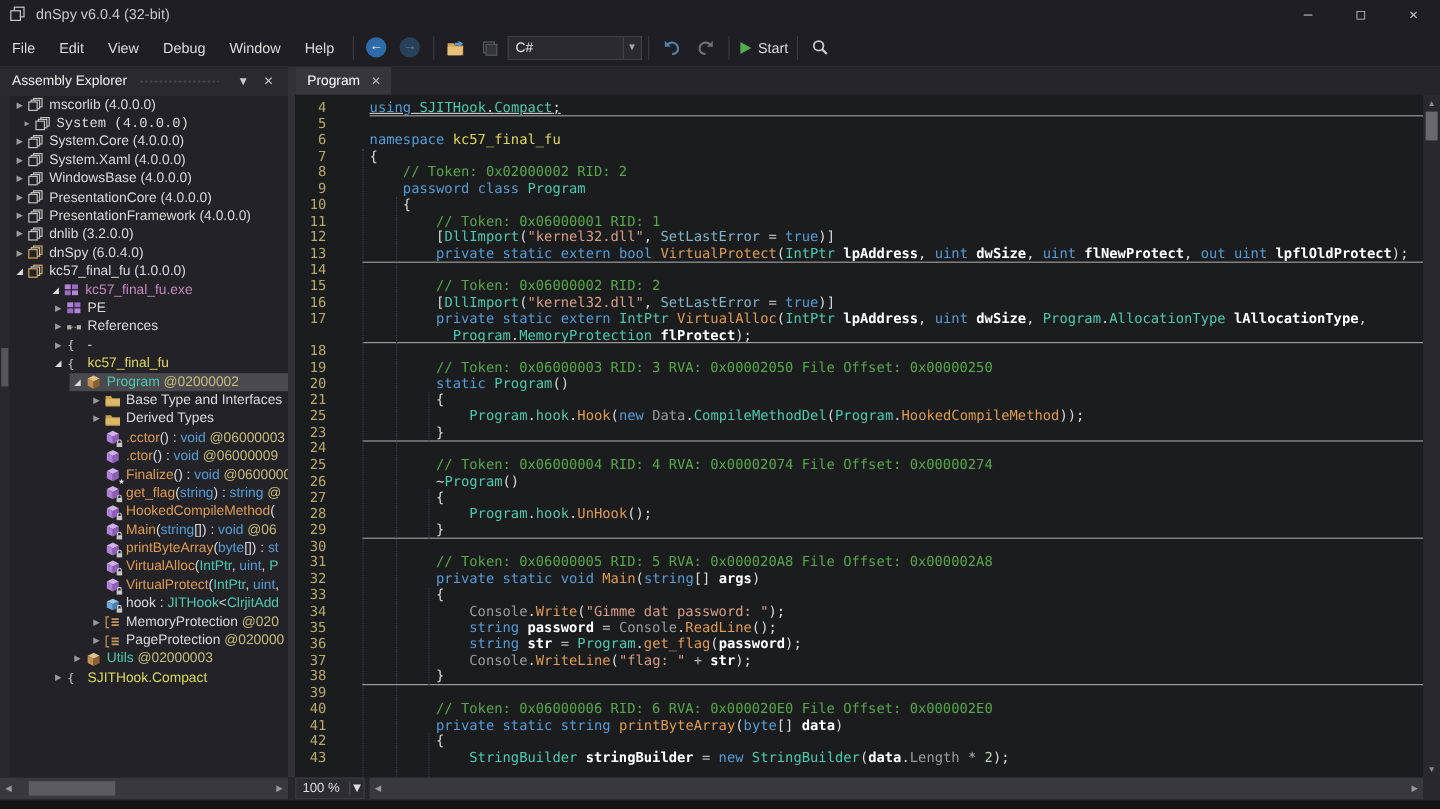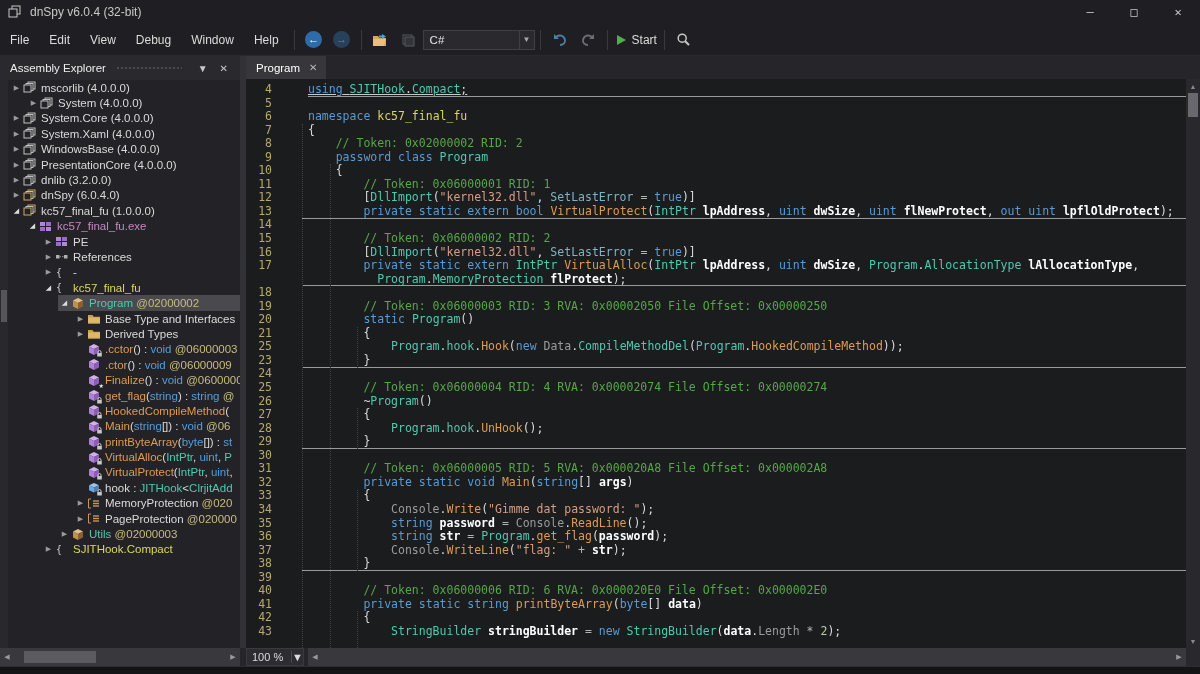--- a/index.html
+++ b/index.html
@@ -198,21 +198,21 @@
               <span class="ticon">
                 <svg width="14" height="13" viewBox="0 0 14 13">
                   <rect x="5" y="1" width="7" height="7" fill="none" stroke="#C0C0C0"></rect>
                   <rect x="3" y="2.5" width="7" height="7" fill="#232327" stroke="#C0C0C0"></rect>
                   <rect x="1" y="4" width="7" height="7" fill="#232327" stroke="#C0C0C0"></rect>
                 </svg>
               </span>
               <span><span class="tk-pl">mscorlib (4.0.0.0)</span></span>
             </span>
           </div>
-          <div class="tree-row" style="padding-left: 27px;">
+          <div class="tree-row" style="padding-left: 16px; font-family: Liberation Mono, monospace;">
             <span class="hl">
               <span class="exp">▶</span>
               <span class="ticon">
                 <svg width="14" height="13" viewBox="0 0 14 13">
                   <rect x="5" y="1" width="7" height="7" fill="none" stroke="#C0C0C0"></rect>
                   <rect x="3" y="2.5" width="7" height="7" fill="#232327" stroke="#C0C0C0"></rect>
                   <rect x="1" y="4" width="7" height="7" fill="#232327" stroke="#C0C0C0"></rect>
                 </svg>
               </span>
               <span><span class="tk-pl">System (4.0.0.0)</span></span>
@@ -273,20 +273,33 @@
           <div class="tree-row" style="padding-left: 10px;">
             <span class="hl">
               <span class="exp">▶</span>
               <span class="ticon">
                 <svg width="14" height="13" viewBox="0 0 14 13">
                   <rect x="5" y="1" width="7" height="7" fill="none" stroke="#C0C0C0"></rect>
                   <rect x="3" y="2.5" width="7" height="7" fill="#232327" stroke="#C0C0C0"></rect>
                   <rect x="1" y="4" width="7" height="7" fill="#232327" stroke="#C0C0C0"></rect>
                 </svg>
               </span>
+              <span><span class="tk-pl">PresentationFramework (4.0.0.0)</span></span>
+            </span>
+          </div>
+          <div class="tree-row" style="padding-left: 10px;">
+            <span class="hl">
+              <span class="exp">▶</span>
+              <span class="ticon">
+                <svg width="14" height="13" viewBox="0 0 14 13">
+                  <rect x="5" y="1" width="7" height="7" fill="none" stroke="#C0C0C0"></rect>
+                  <rect x="3" y="2.5" width="7" height="7" fill="#232327" stroke="#C0C0C0"></rect>
+                  <rect x="1" y="4" width="7" height="7" fill="#232327" stroke="#C0C0C0"></rect>
+                </svg>
+              </span>
               <span><span class="tk-pl">dnlib (3.2.0.0)</span></span>
             </span>
           </div>
           <div class="tree-row" style="padding-left: 10px;">
             <span class="hl">
               <span class="exp">▶</span>
               <span class="ticon">
                 <svg width="14" height="13" viewBox="0 0 14 13">
                   <rect x="5" y="1" width="7" height="7" fill="none" stroke="#D2A85E"></rect>
                   <rect x="3" y="2.5" width="7" height="7" fill="#232327" stroke="#C0C0C0"></rect>
@@ -302,21 +315,21 @@
               <span class="ticon">
                 <svg width="14" height="13" viewBox="0 0 14 13">
                   <rect x="5" y="1" width="7" height="7" fill="none" stroke="#D2A85E"></rect>
                   <rect x="3" y="2.5" width="7" height="7" fill="#232327" stroke="#C0C0C0"></rect>
                   <rect x="1" y="4" width="7" height="7" fill="#232327" stroke="#D2A85E"></rect>
                 </svg>
               </span>
               <span><span class="tk-pl">kc57_final_fu (1.0.0.0)</span></span>
             </span>
           </div>
-          <div class="tree-row" style="padding-left: 26px;">
+          <div class="tree-row" style="padding-left: 40px;">
             <span class="hl">
               <span class="exp open">◢</span>
               <span class="ticon">
                 <svg width="14" height="13" viewBox="0 0 14 13">
                   <rect x="1" y="2" width="5" height="4" fill="#B484D8"></rect>
                   <rect x="7" y="2" width="5" height="4" fill="#9B6BC8"></rect>
                   <rect x="1" y="7" width="5" height="4" fill="#9B6BC8"></rect>
                   <rect x="7" y="7" width="5" height="4" fill="#B484D8"></rect>
                 </svg>
               </span>

